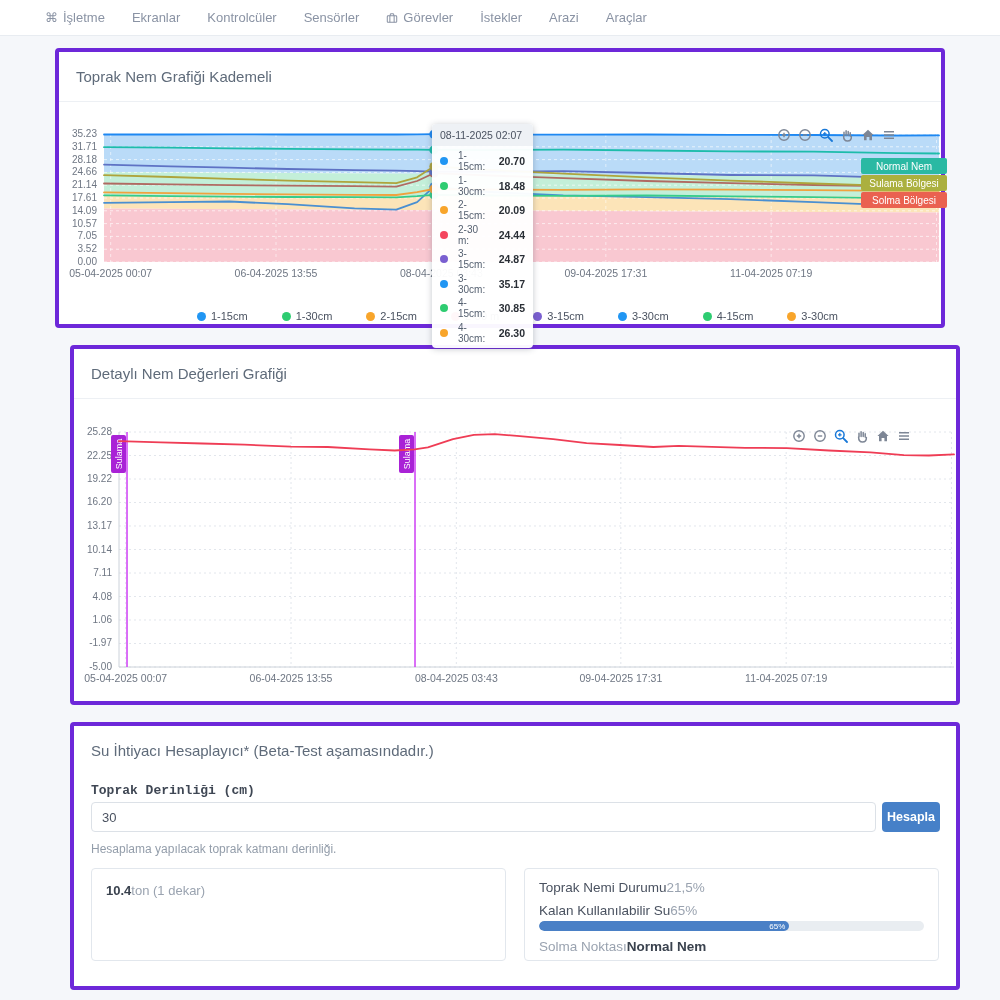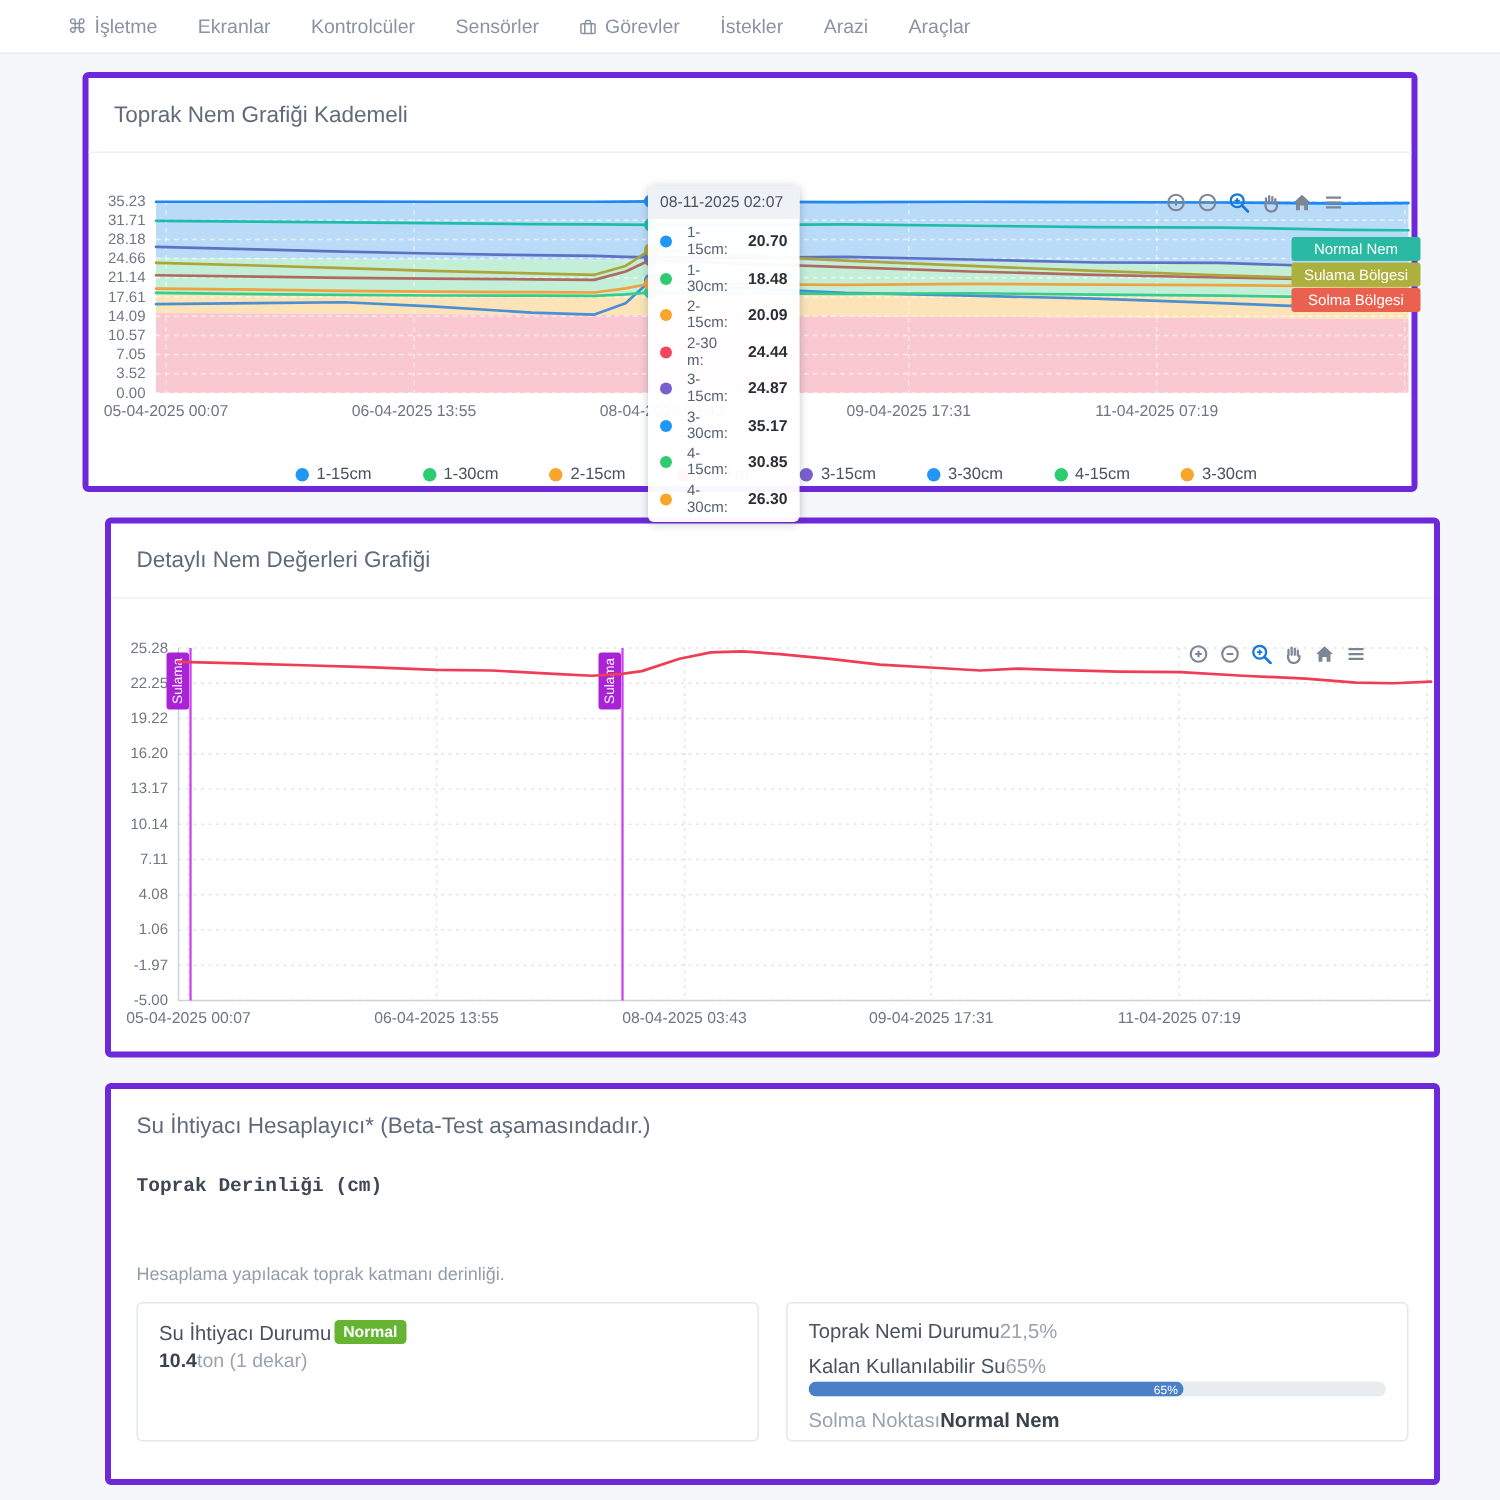--- a/index.html
+++ b/index.html
@@ -397,27 +397,27 @@
           <svg class="mb-icon" viewBox="0 0 14 14">
             <path d="M2 3.8 H12 M2 7 H12 M2 10.2 H12" stroke="#7d8695" stroke-width="1.5"></path>
           </svg>
         </span>
       </div>
   </section>
 
   <section class="card card3">
     <h2 class="card-title">Su İhtiyacı Hesaplayıcı* (Beta-Test aşamasındadır.)</h2>
     <div class="form-label">Toprak Derinliği (cm)</div>
+    <div class="input-row">
+      <input type="text" value="30" style="">
+      <button class="btn" id="calc-btn" style="background: rgb(70, 128, 200);">Hesapla</button>
+    </div>
     <div class="helper">Hesaplama yapılacak toprak katmanı derinliği.</div>
     <div class="results">
       <div class="result-box">
-        <div class="rb-row1">
-          <span>Su İhtiyacı Durumu</span>
-          <span class="badge-green" id="wn-badge" style="background: rgb(101, 181, 50);">Normal</span>
-        </div>
         <div class="alt">
           <span class="alt-num">10.4</span><span class="alt-unit">ton (1 dekar)</span>
         </div>
       </div>
       <div class="result-box">
         <div class="mr-row">
           <span class="mr-label">Toprak Nemi Durumu</span>
             <span class="mr-val">21,5%</span>
         </div>
         <div class="mr-row" style="margin-bottom:5px;">

